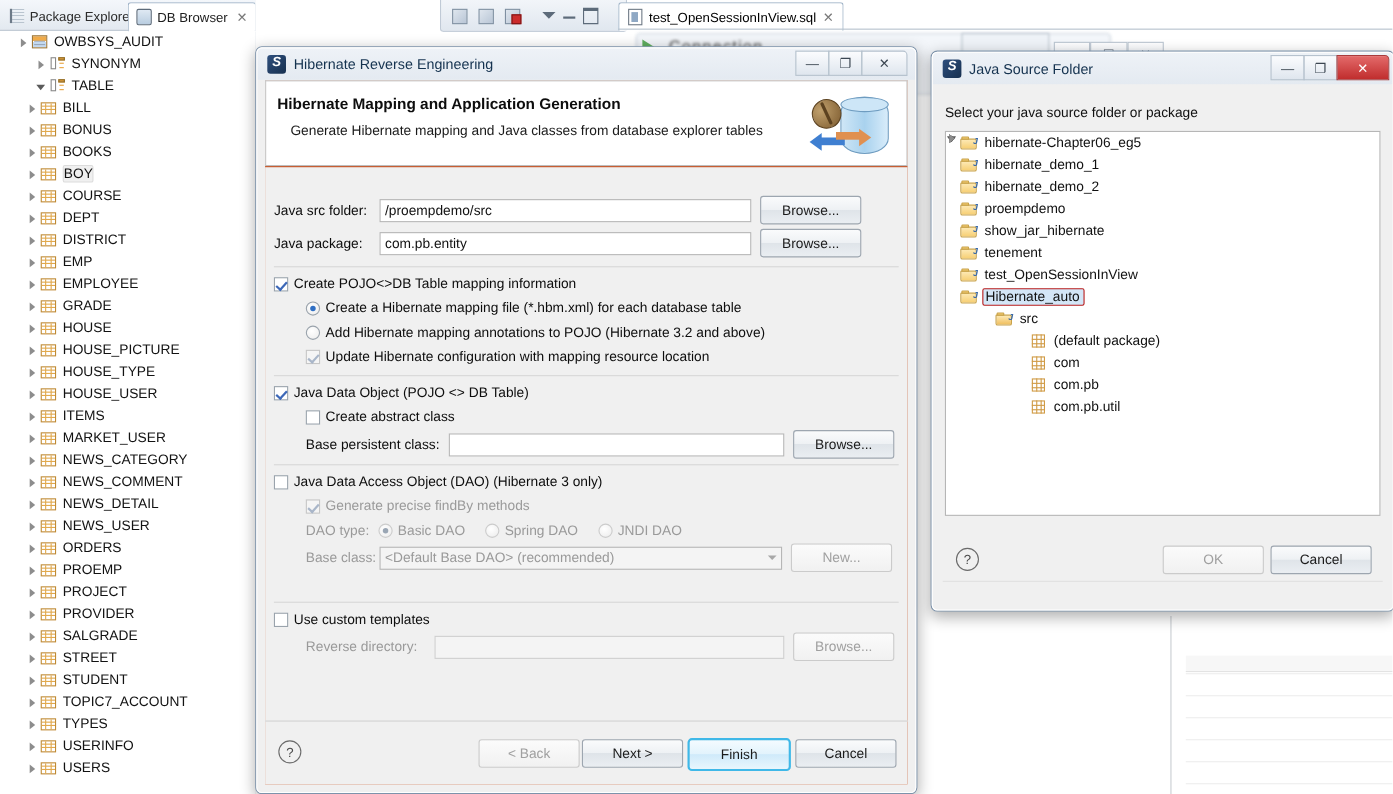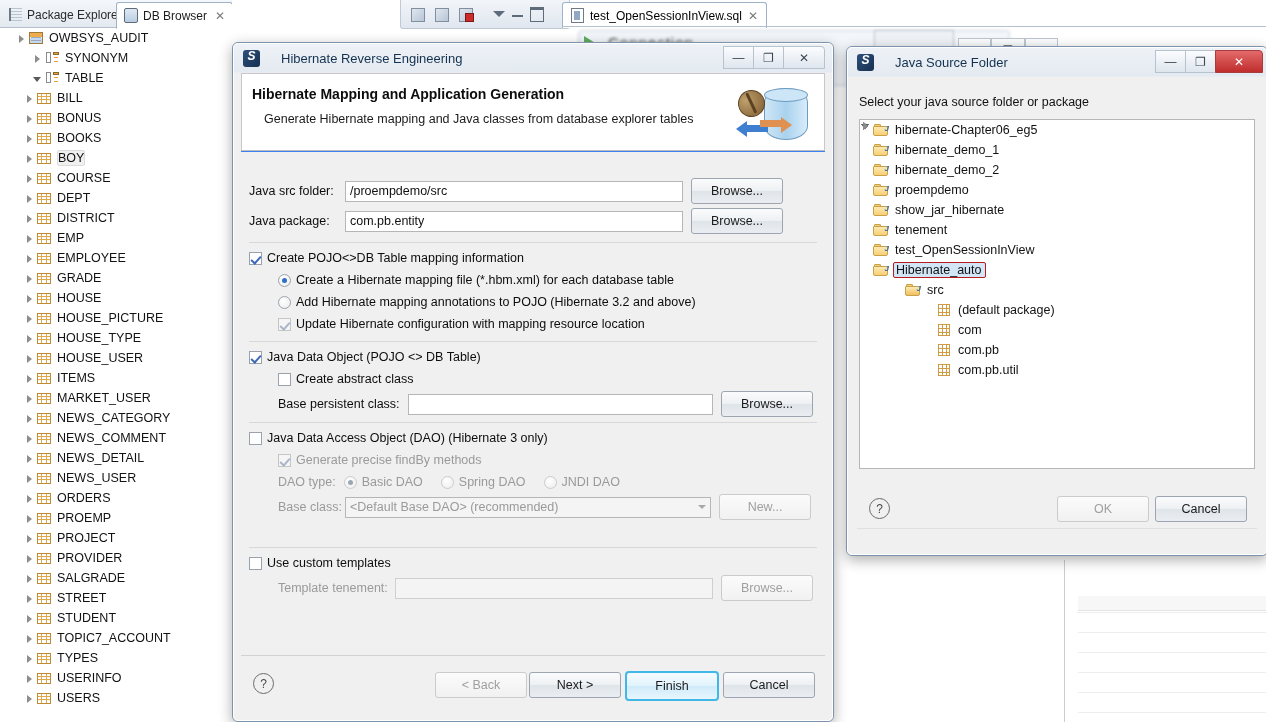--- a/index.html
+++ b/index.html
@@ -160,21 +160,21 @@
     border:1px solid #7d93ab; border-radius:6px;
     box-shadow: 0 4px 14px rgba(0,0,0,.32);
   }
   .dlg-frame-inner{
     position:absolute; inset:0; border-radius:5px;
     background: linear-gradient(to bottom,#eef2f7 0px,#e4eaf1 28px,#f0f0f0 29px);
     border:1px solid #ffffff; box-sizing:border-box;
   }
   .dlg-title {
     position:absolute; left:0; top:0; right:0; height:30px;
-    display:flex; align-items:center; padding-left:10px; gap:21px;
+    display:flex; align-items:center; padding-left:10px; gap:7px;
     font-size:13px; color:#14324f;
   }
   .dlg-icon{
     width:17px;height:17px;border-radius:3px;
     background: linear-gradient(135deg,#2e4f7d,#17304f);
     position:relative; flex:none;
   }
   .dlg-icon::after{
     content:"S"; position:absolute; left:0; right:0; top:-1px; text-align:center;
     color:#fff; font-size:12px; font-style:italic; font-weight:bold;
@@ -188,21 +188,21 @@
   .wbtn.close{
     width:46px; border-color:#a83b3b;
     background:linear-gradient(to bottom,#e36a6a,#c02d2d);
     color:#fff; border-radius:0 4px 0 0;
   }
   .wbtn.first{ border-radius:0; }
 
   
   #hib-dlg { left:232px; top:42px; width:600px; height:678px; }
   .hib-body{ position:absolute; left:8px; top:30px; right:8px; bottom:8px;
-             background:#3b82f6; }
+             background:#c2410c; }
   .hib-head{
     position:absolute; left:0; top:0; right:0; height:78px; background:#fff;
     border:1px solid #c7c7c7; border-bottom:1px solid #bdbdbd; box-sizing:border-box;
   }
   .hib-head h1{ margin:0; position:absolute; left:10px; top:12px; font-size:14px; font-weight:bold; color:#0d0d0d;}
   .hib-head p{ margin:0; position:absolute; left:22px; top:38px; font-size:12.5px; color:#1a1a1a;}
   .hib-logo{ position:absolute; right:14px; top:10px; width:74px; height:60px;}
   .cyl{ position:absolute; right:2px; top:4px; width:42px; height:50px;
         background:linear-gradient(to right,#cfe6f6,#a9d2ee,#d8ecfa);
         border:1px solid #6e9cc0; border-radius:50%/14px;}
@@ -747,21 +747,21 @@
           <span class="btn disabled" style="margin-left:8px;width:90px">New...</span>
         </div>
 
         <div class="hr" style="margin-top:26px"></div>
 
         <div class="row" style="height:22px;margin-top:2px">
           <span class="chk"></span>
           <span class="lbl">Use custom templates</span>
         </div>
         <div class="row" style="height:28px;padding-left:29px">
-          <span class="lbl dim" style="width:117px">Template tenement:</span>
+          <span class="lbl dim" style="width:117px">Reverse directory:</span>
           <span class="txtin disabled" style="width:318px"></span>
           <span class="btn disabled" style="margin-left:8px;width:90px">Browse...</span>
         </div>
       </div>
 
       <div class="hib-foot">
         <span class="helpico" style="position:absolute;left:12px;top:17px">?</span>
         <span class="btn disabled" style="position:absolute;left:194px;top:16px;width:90px">&lt; Back</span>
         <span class="btn" style="position:absolute;left:288px;top:16px;width:90px">Next &gt;</span>
         <span class="btn default" style="position:absolute;left:384px;top:15px;width:90px;height:26px">Finish</span>

